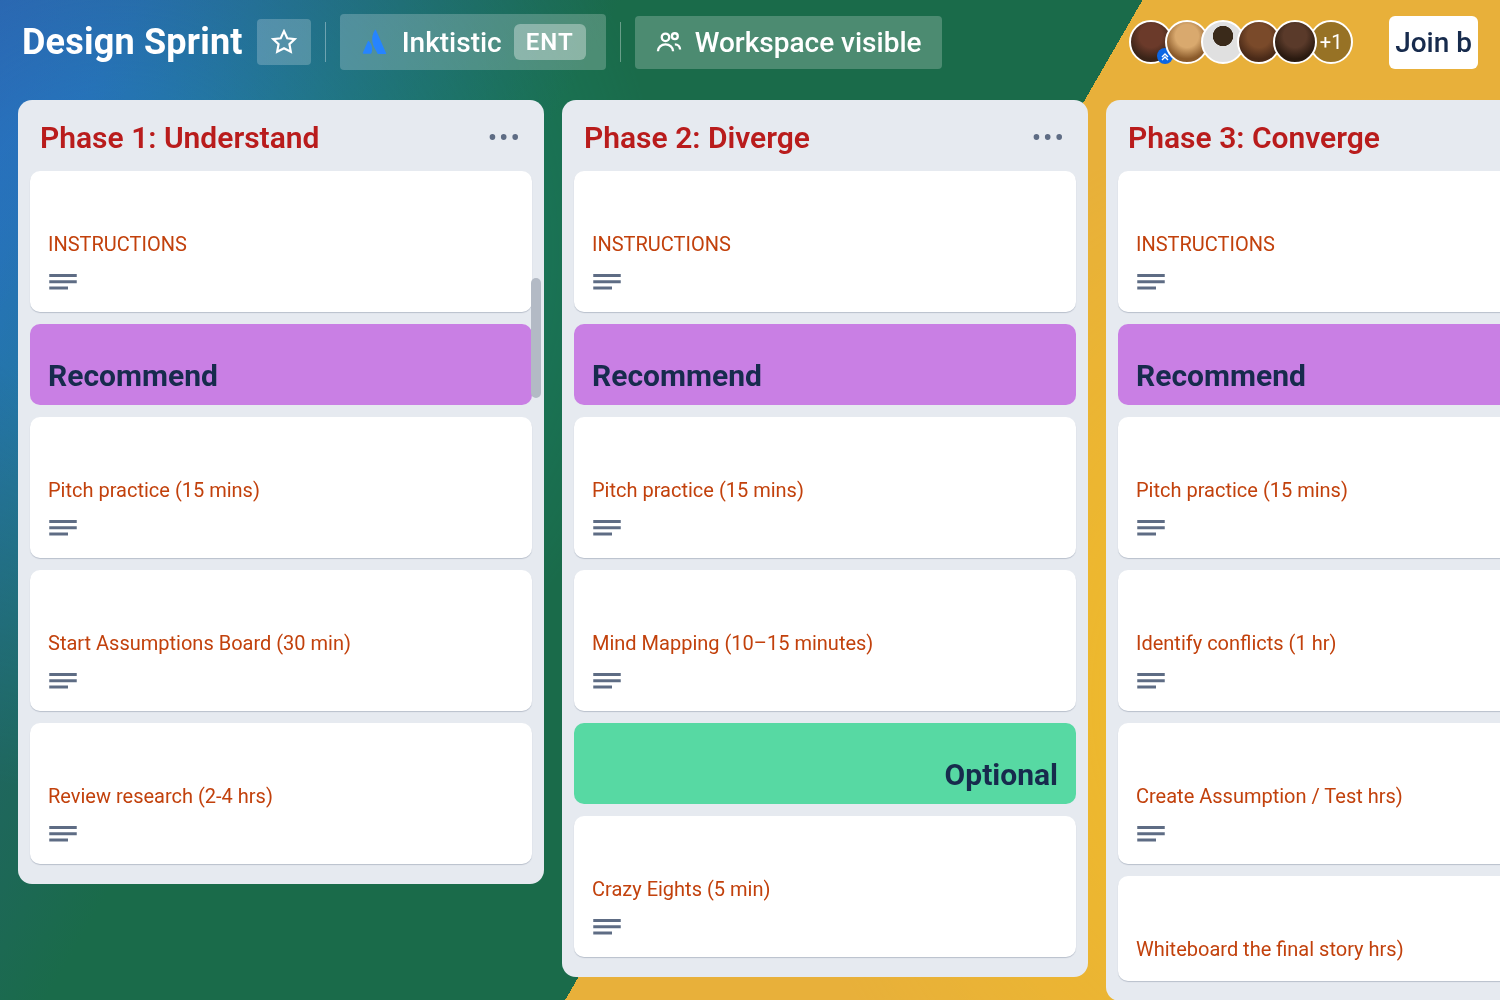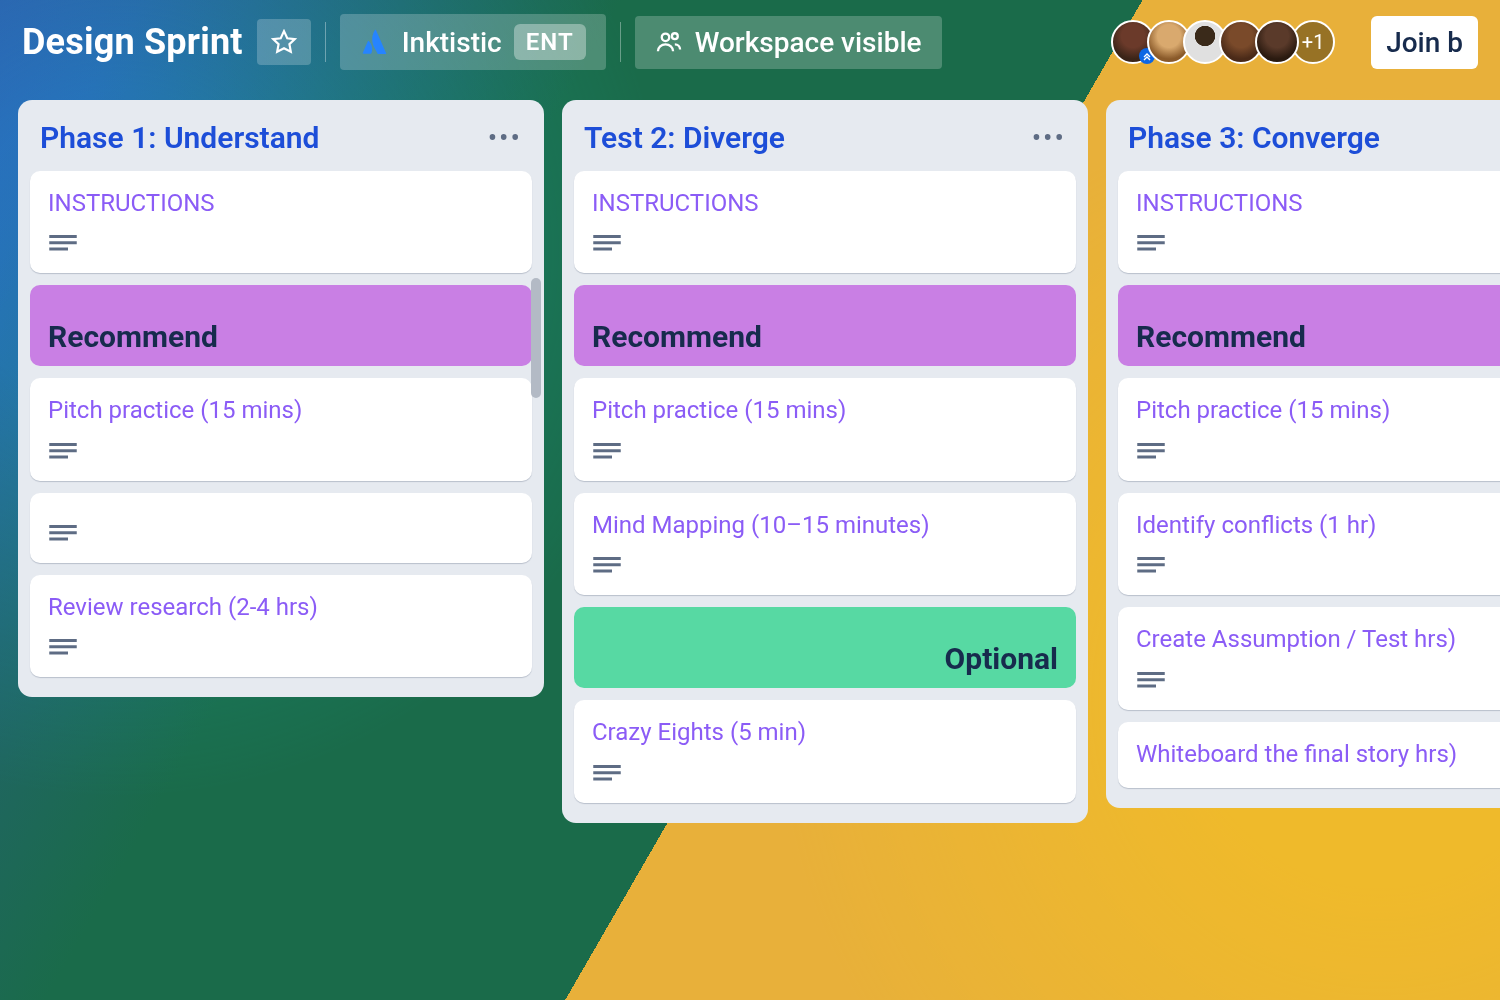--- a/index.html
+++ b/index.html
@@ -55,46 +55,46 @@
     width:16px;height:16px;border-radius:50%;
     background:#0c66e4; display:flex;align-items:center;justify-content:center;
   }
   .more-av {
     width:44px; height:44px; border-radius:50%; margin-left:-8px;
     background:rgba(0,0,0,0.35); color:#fff; font-size:20px;
     display:flex; align-items:center; justify-content:center; border:2px solid #fff;
   }
   .join-btn {
     background:#fff; color:#172b4d; font-size:28px; font-weight:500;
-    padding:10px 15px; border-radius:6px; margin-left:22px; cursor:pointer;
+    padding:10px 6px; border-radius:6px; margin-left:22px; cursor:pointer;
     white-space:nowrap;
   }
 
   .board {
     display:flex; gap:18px; padding:0 18px;
     position:relative; z-index:2;
     align-items:flex-start;
   }
   .list {
     background:#e6eaf0; border-radius:14px;
     width:526px; flex:0 0 526px;
     padding:14px 12px 20px 12px;
     display:flex; flex-direction:column; gap:12px;
     position:relative;
   }
   .list-header{ display:flex; align-items:center; justify-content:space-between; padding:6px 10px 4px 10px;}
-  .list-title{ color:#1d4ed8; font-size:30px; font-weight:600;}
+  .list-title{ color:#b91c1c; font-size:30px; font-weight:600;}
   .list-menu{ color:#5e6c84; font-size:28px; cursor:pointer; letter-spacing:2px;}
   .card {
     background:#fff; border-radius:10px;
     box-shadow:0 1px 1px rgba(9,30,66,0.2);
     padding:16px 18px 18px 18px;
     cursor:pointer;
   }
-  .card-title{ color:#8b5cf6; font-size:24px; line-height:1.35;}
+  .card-title{ color:#c2410c; font-size:20px; line-height:1.35;margin-top:44px;}
   .card .desc-icon{ margin-top:14px; color:#5e6c84; }
   .divider-card { padding:34px 18px 12px 18px; border-radius:10px;}
   .divider-purple { background:#c97fe4; }
   .divider-green  { background:#57d9a3;text-align:right; }
   .divider-label{ color:#172b4d; font-size:30px; font-weight:700;}
   .scroll-thumb{
     position:absolute; right:3px; top:178px; width:10px; height:120px;
     background:#b3bac5; border-radius:5px;
   }
 
@@ -176,20 +176,21 @@
         <div class="card-title">Pitch practice (15 mins)</div>
         <div class="desc-icon">
           <svg width="30" height="22" viewBox="0 0 24 16">
             <line x1="1" y1="2" x2="23" y2="2" stroke="#5e6c84" stroke-width="2.4"></line>
             <line x1="1" y1="7" x2="23" y2="7" stroke="#5e6c84" stroke-width="2.4"></line>
             <line x1="1" y1="12" x2="16" y2="12" stroke="#5e6c84" stroke-width="2.4"></line>
           </svg>
         </div>
       </div>
       <div class="card">
+        <div class="card-title">Start Assumptions Board (30 min)</div>
         <div class="desc-icon">
           <svg width="30" height="22" viewBox="0 0 24 16">
             <line x1="1" y1="2" x2="23" y2="2" stroke="#5e6c84" stroke-width="2.4"></line>
             <line x1="1" y1="7" x2="23" y2="7" stroke="#5e6c84" stroke-width="2.4"></line>
             <line x1="1" y1="12" x2="16" y2="12" stroke="#5e6c84" stroke-width="2.4"></line>
           </svg>
         </div>
       </div>
       <div class="card">
         <div class="card-title">Review research (2-4 hrs)</div>
@@ -198,21 +199,21 @@
             <line x1="1" y1="2" x2="23" y2="2" stroke="#5e6c84" stroke-width="2.4"></line>
             <line x1="1" y1="7" x2="23" y2="7" stroke="#5e6c84" stroke-width="2.4"></line>
             <line x1="1" y1="12" x2="16" y2="12" stroke="#5e6c84" stroke-width="2.4"></line>
           </svg>
         </div>
       </div>
       <div class="scroll-thumb"></div>
     </div>
     <div class="list">
       <div class="list-header">
-        <div class="list-title">Test 2: Diverge</div>
+        <div class="list-title">Phase 2: Diverge</div>
         <div class="list-menu">•••</div>
       </div>
       <div class="card">
         <div class="card-title">INSTRUCTIONS</div>
         <div class="desc-icon">
           <svg width="30" height="22" viewBox="0 0 24 16">
             <line x1="1" y1="2" x2="23" y2="2" stroke="#5e6c84" stroke-width="2.4"></line>
             <line x1="1" y1="7" x2="23" y2="7" stroke="#5e6c84" stroke-width="2.4"></line>
             <line x1="1" y1="12" x2="16" y2="12" stroke="#5e6c84" stroke-width="2.4"></line>
           </svg>

